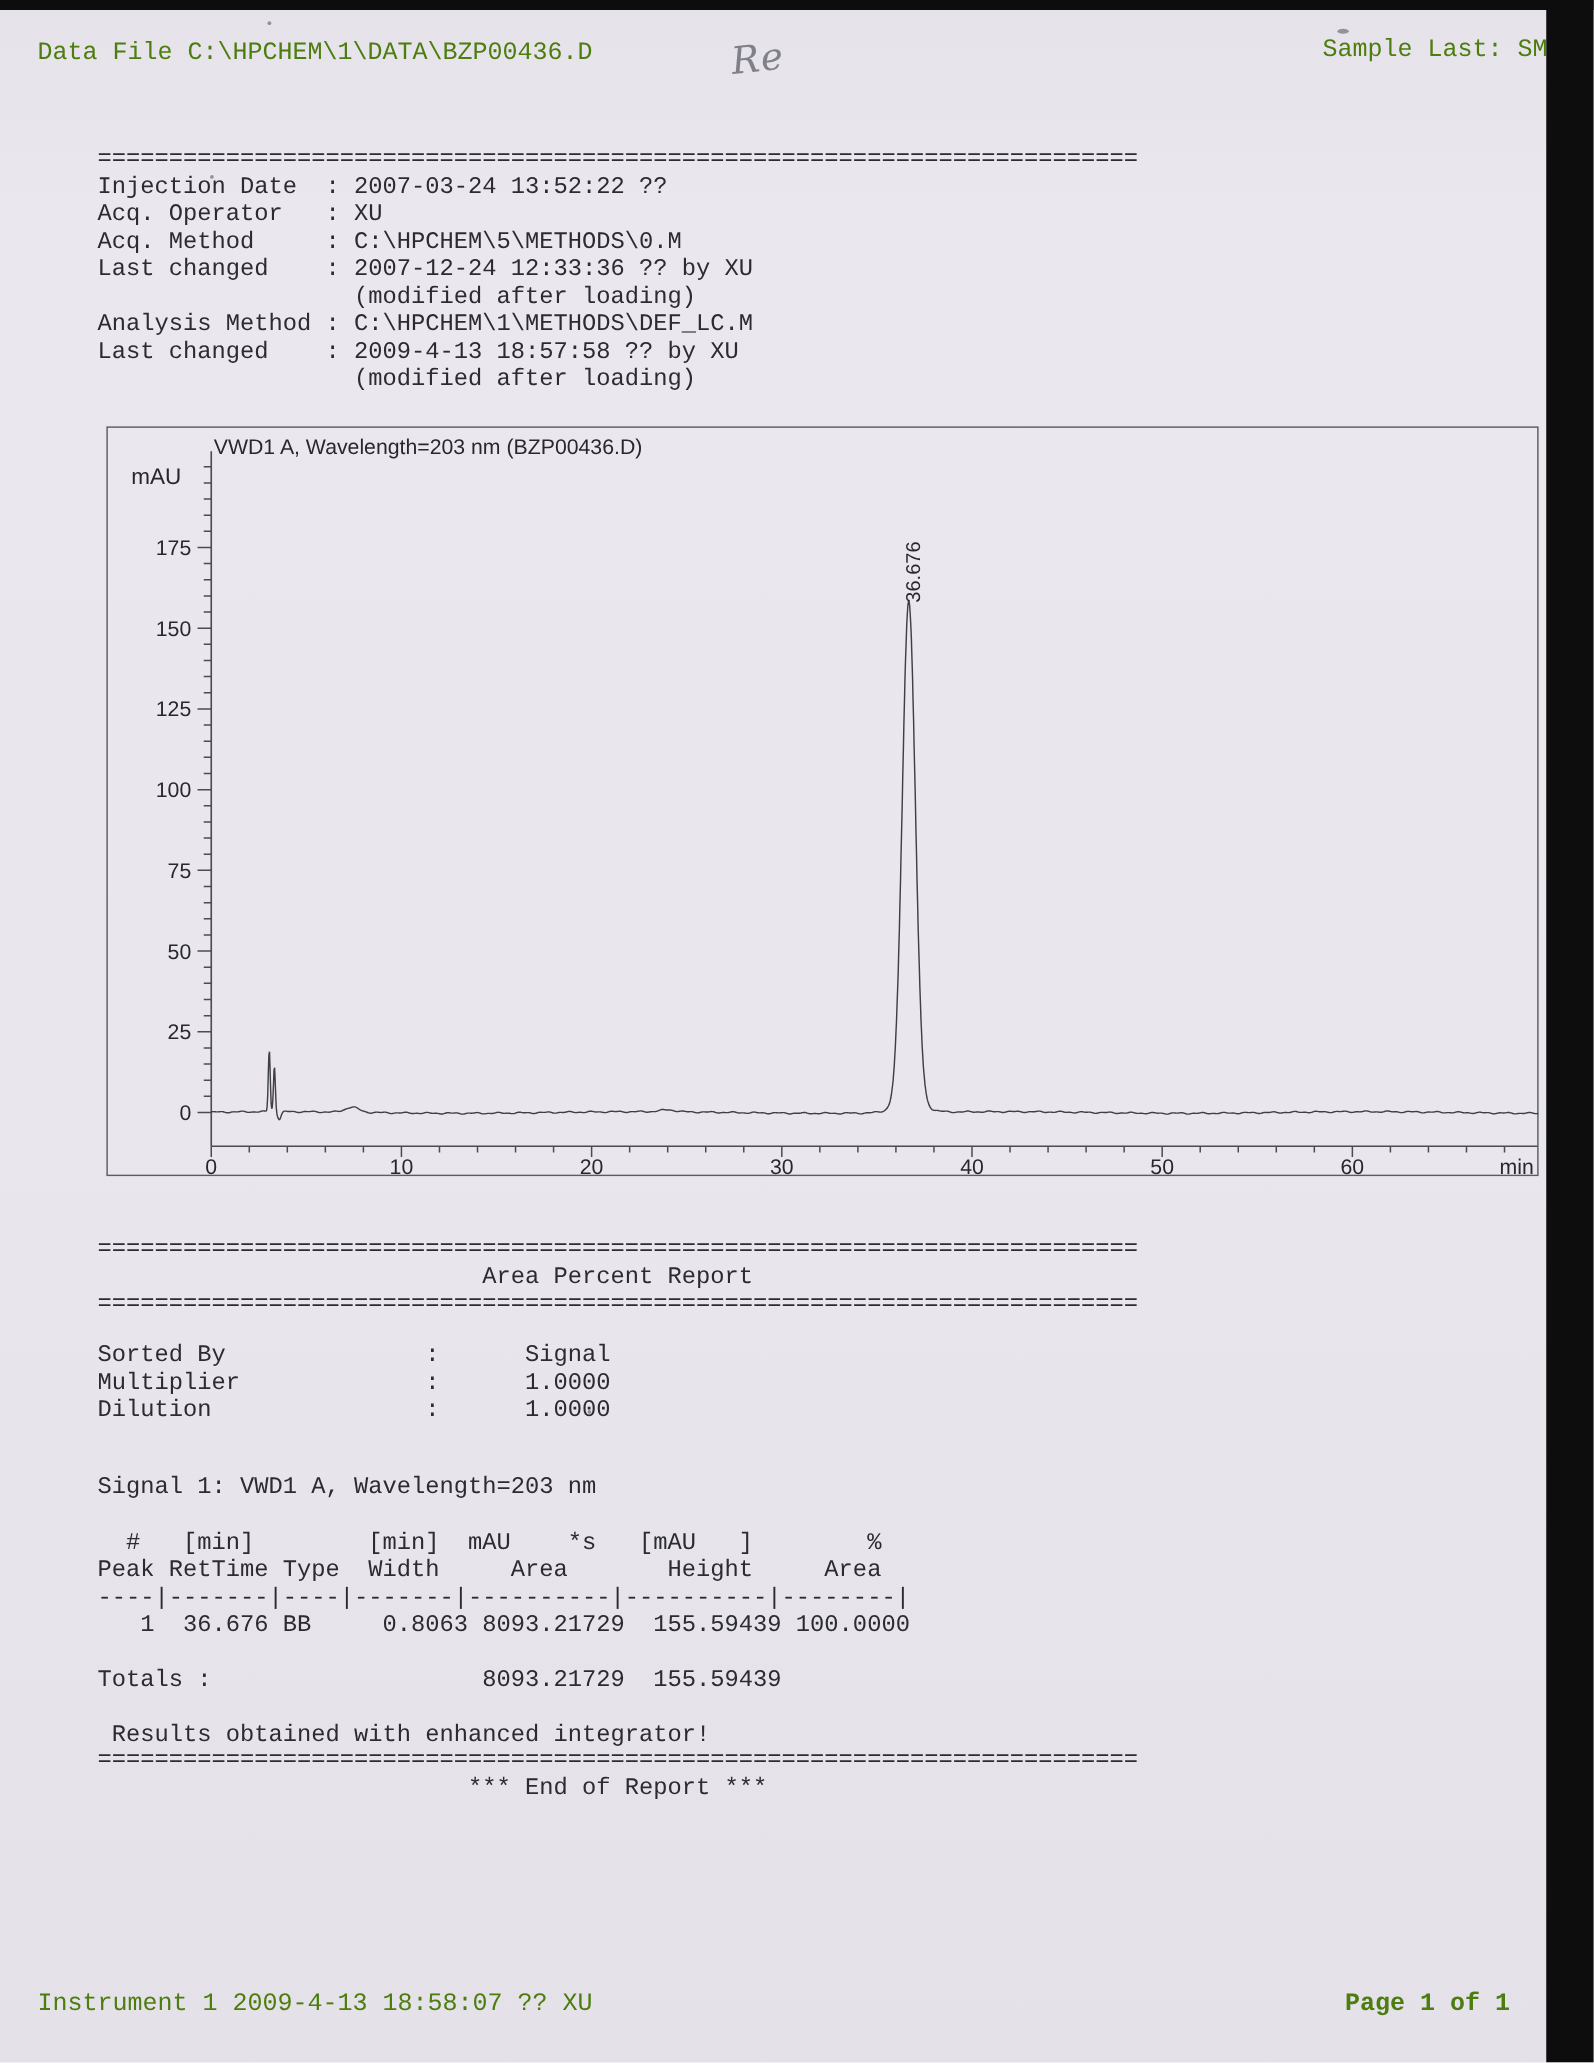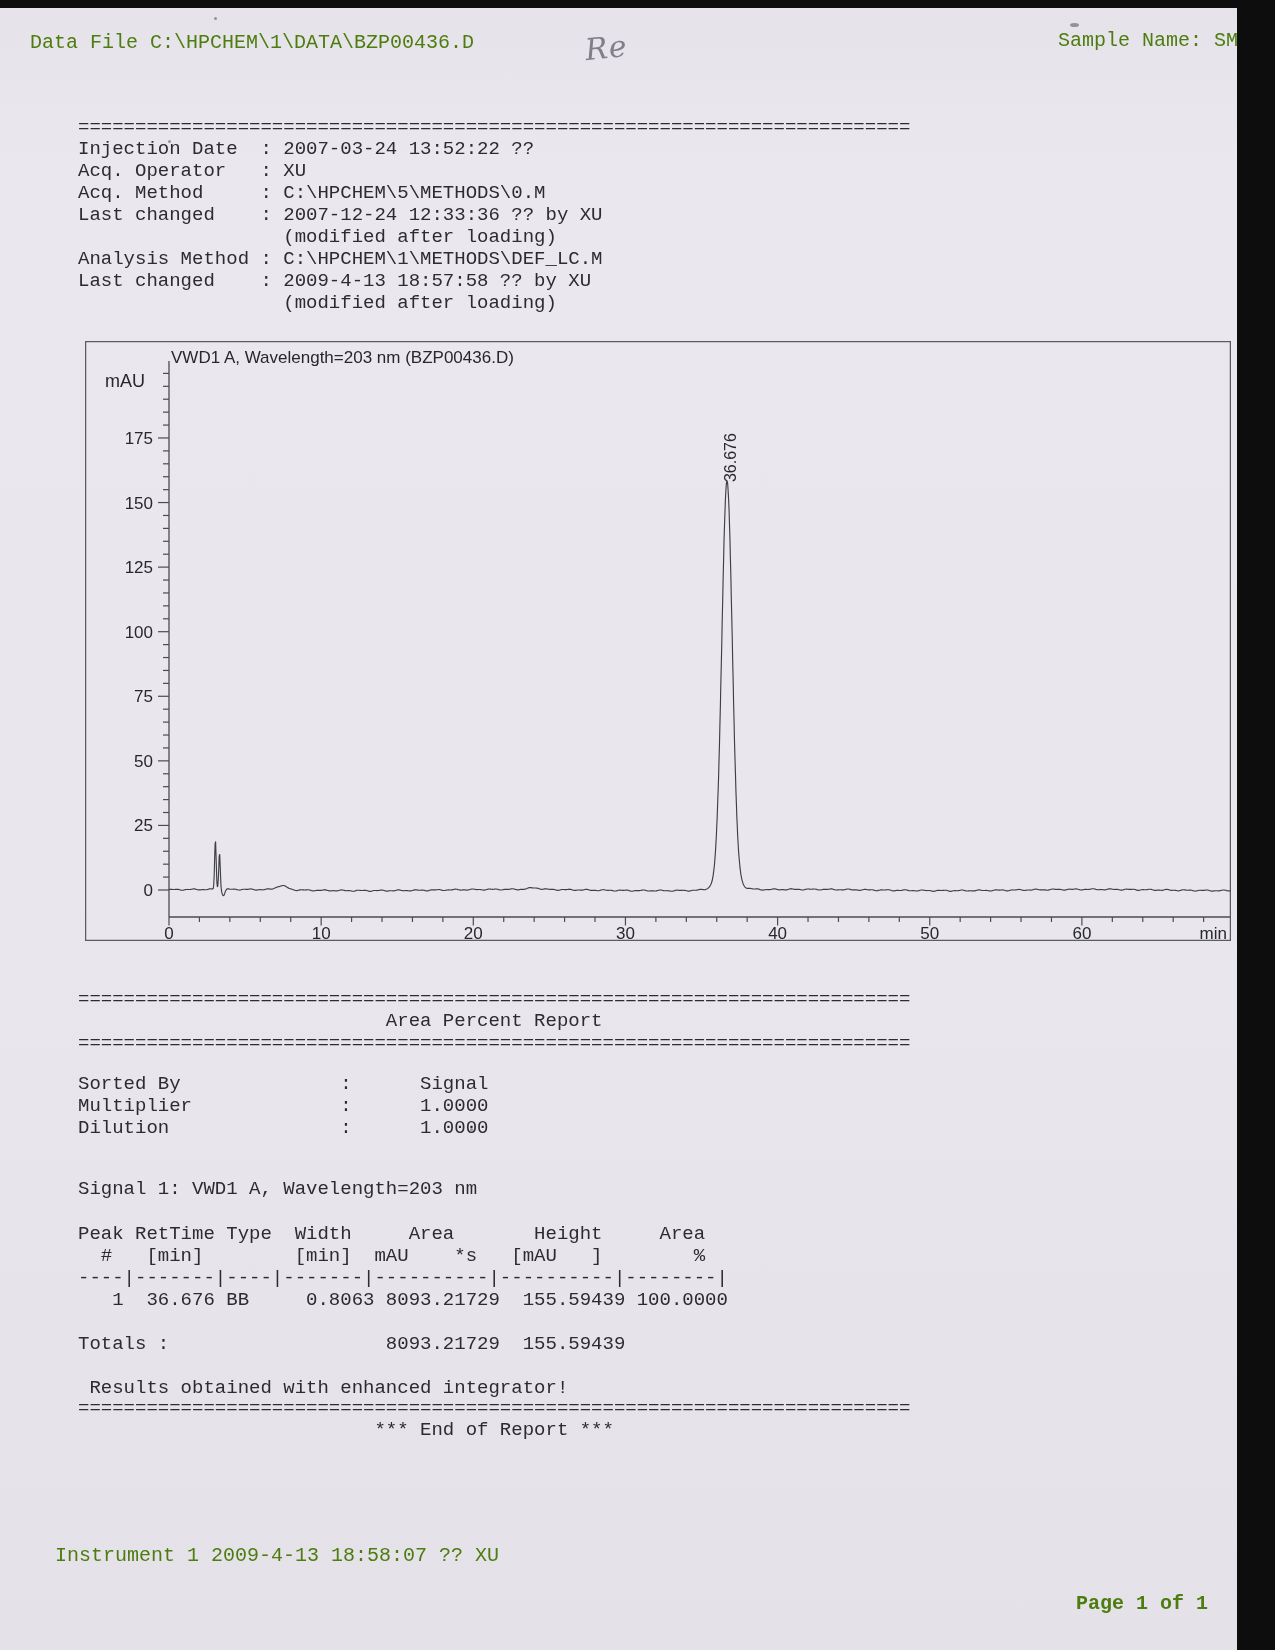--- a/index.html
+++ b/index.html
@@ -26,21 +26,21 @@
 
 <div class="scan-strip" style="left:0;top:0;width:1275px;height:8px;"></div>
 <div class="scan-strip" style="left:1237px;top:0;width:38px;height:1650px;"></div>
 <div class="speck" style="left:1070px;top:23px;width:9px;height:4px;"></div>
 <div class="speck" style="left:214px;top:17px;width:3px;height:3px;"></div>
 <div class="speck" style="left:168px;top:140px;width:3px;height:3px;"></div>
 <div class="speck" style="left:470px;top:1128px;width:3px;height:3px;"></div>
 
 <div class="abs mono-lg" style="left:30px;top:31px;">Data File C:\HPCHEM\1\DATA\BZP00436.D</div>
 <div class="abs handwriting" style="left:585px;top:30px;">Re</div>
-<div class="abs mono-lg" style="left:900px;top:29px;width:338px;text-align:right;">Sample Name: SM</div>
+<div class="abs mono-lg" style="left:900px;top:29px;width:338px;text-align:right;">Sample Last: SM</div>
 
 <div class="abs mono" style="left:78px;top:116px;">=========================================================================</div>
 <div class="abs block" style="left:78px;top:138px;">
   <div class="mono">Injection Date  : 2007-03-24 13:52:22 ??</div>
   <div class="mono">Acq. Operator   : XU</div>
   <div class="mono">Acq. Method     : C:\HPCHEM\5\METHODS\0.M</div>
   <div class="mono">Last changed    : 2007-12-24 12:33:36 ?? by XU</div>
   <div class="mono">                  (modified after loading)</div>
   <div class="mono">Analysis Method : C:\HPCHEM\1\METHODS\DEF_LC.M</div>
   <div class="mono">Last changed    : 2009-4-13 18:57:58 ?? by XU</div>
@@ -159,28 +159,28 @@
 
 <div class="abs block" style="left:78px;top:1073px;">
   <div class="mono">Sorted By              :      Signal</div>
   <div class="mono">Multiplier             :      1.0000</div>
   <div class="mono">Dilution               :      1.0000</div>
 </div>
 
 <div class="abs mono" style="left:78px;top:1178px;">Signal 1: VWD1 A, Wavelength=203 nm</div>
 
 <div class="abs block" style="left:78px;top:1223px;">
+  <div class="mono">  #   [min]        [min]  mAU    *s   [mAU   ]        %</div>
   <div class="mono">Peak RetTime Type  Width     Area       Height     Area</div>
-  <div class="mono">  #   [min]        [min]  mAU    *s   [mAU   ]        %</div>
   <div class="mono">----|-------|----|-------|----------|----------|--------|</div>
   <div class="mono">   1  36.676 BB     0.8063 8093.21729  155.59439 100.0000</div>
 </div>
 
 <div class="abs mono" style="left:78px;top:1333px;">Totals :                   8093.21729  155.59439</div>
 <div class="abs mono" style="left:78px;top:1377px;"> Results obtained with enhanced integrator!</div>
 
 <div class="abs block" style="left:78px;top:1397px;">
   <div class="mono">=========================================================================</div>
   <div class="mono">                          *** End of Report ***</div>
 </div>
 
-<div class="abs mono-lg" style="left:30px;top:1544px;margin-left:25px;">Instrument 1 2009-4-13 18:58:07 ?? XU</div>
+<div class="abs mono-lg" style="left:30px;top:1592px;">Instrument 1 2009-4-13 18:58:07 ?? XU</div>
 <div class="abs mono-lg" style="left:900px;top:1592px;width:308px;text-align:right;font-weight:bold;">Page 1 of 1</div>
 
 </body></html>

